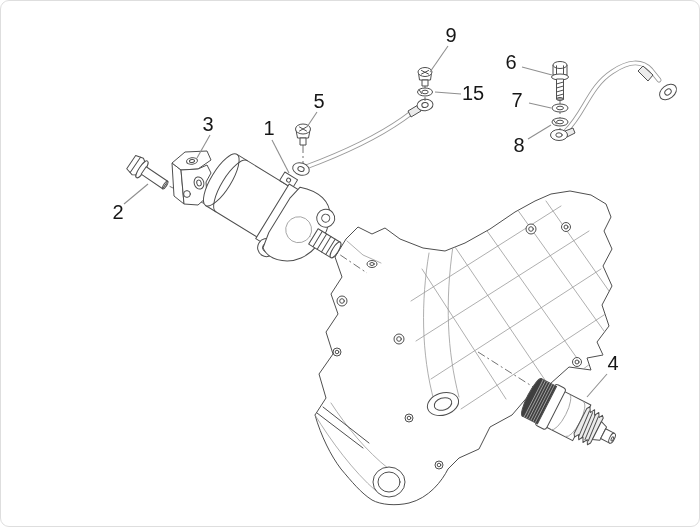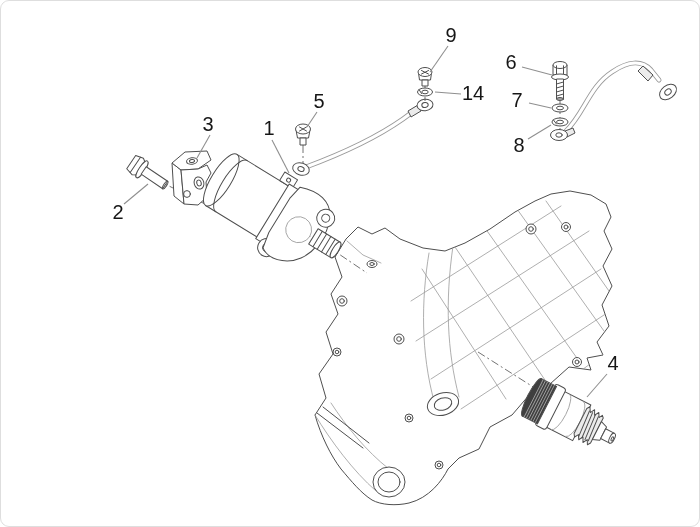--- a/index.html
+++ b/index.html
@@ -223,16 +223,16 @@
   <div id="callouts">
       <div class="callout" style="left: 268px; top: 127px;">1</div>
       <div class="callout" style="left: 117px; top: 211px;">2</div>
       <div class="callout" style="left: 207px; top: 123px;">3</div>
       <div class="callout" style="left: 612px; top: 362px;">4</div>
       <div class="callout" style="left: 318px; top: 100px;">5</div>
       <div class="callout" style="left: 510px; top: 61px;">6</div>
       <div class="callout" style="left: 516px; top: 99px;">7</div>
       <div class="callout" style="left: 518px; top: 144px;">8</div>
       <div class="callout" style="left: 450px; top: 34px;">9</div>
-      <div class="callout" style="left: 472px; top: 92px;">14</div>
+      <div class="callout" style="left: 472px; top: 92px;">15</div>
     </div>
 
 </div>
 
 </body></html>

